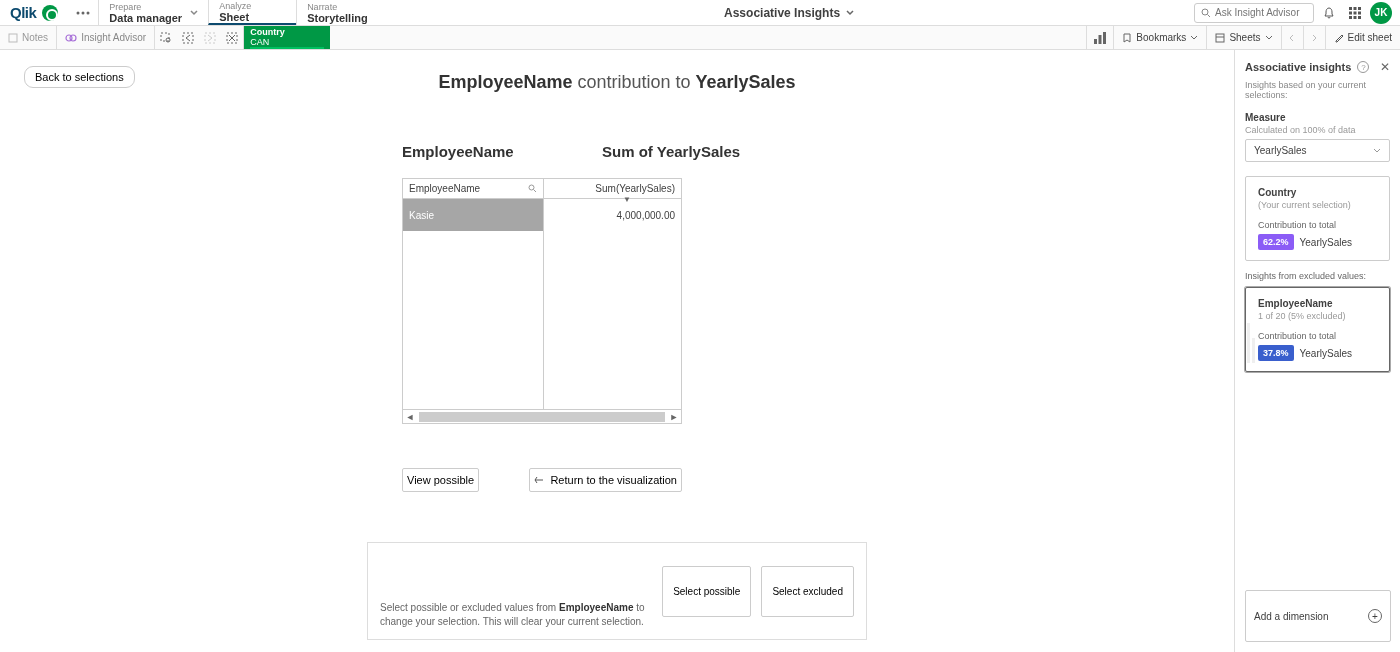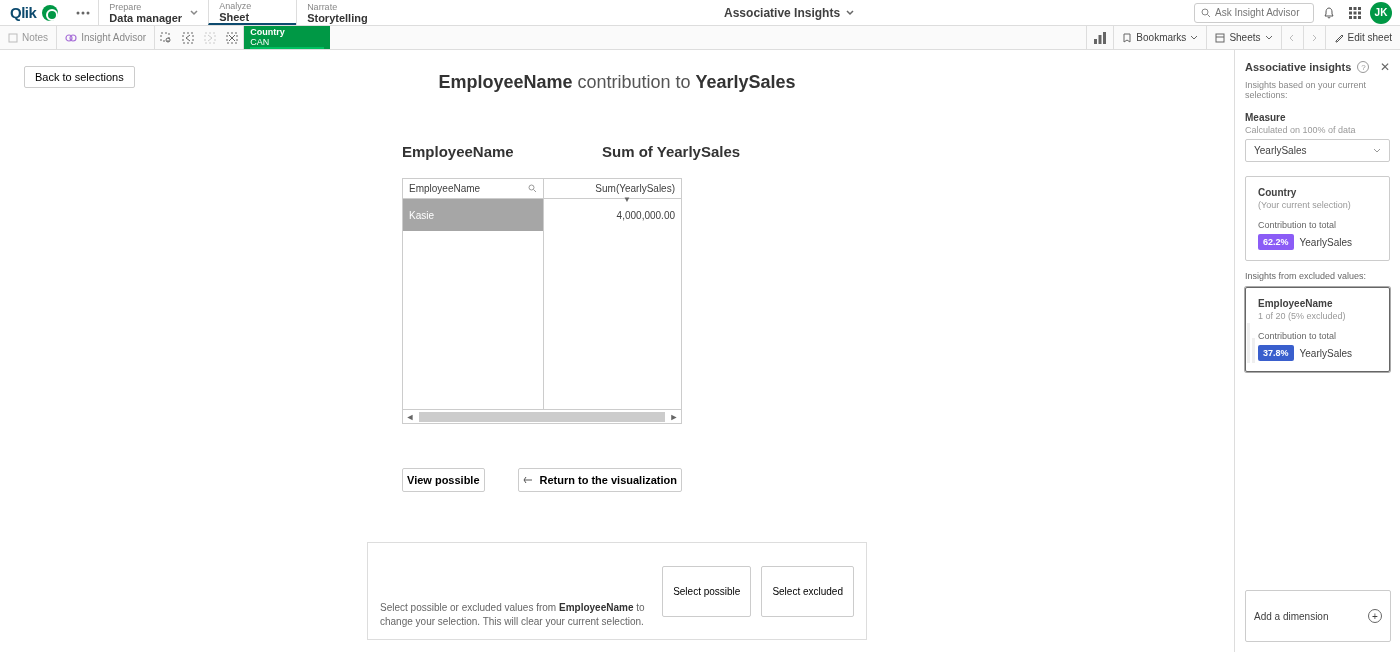--- a/index.html
+++ b/index.html
@@ -32,21 +32,21 @@
 .sel-icon { width: 22px; height: 22px; display: flex; align-items: center; justify-content: center; cursor: pointer; }
 .sel-chip { background: #009845; color: #fff; padding: 2px 6px; height: 100%; display: flex; flex-direction: column; justify-content: center; min-width: 86px; position: relative; cursor: pointer; }
 .sel-chip-label { font-size: 9px; font-weight: 600; }
 .sel-chip-val { font-size: 9px; border-bottom: 2px solid #00c060; display: inline-block; padding-bottom: 0; }
 .tb-right { margin-left: auto; display: flex; align-items: stretch; }
 .tb-rbtn { display: flex; align-items: center; gap: 4px; padding: 0 8px; font-size: 10px; border-left: 1px solid #ddd; cursor: pointer; }
 .tb-nav { width: 22px; display: flex; align-items: center; justify-content: center; border-left: 1px solid #ddd; cursor: pointer; color: #bbb; }
 
 .main-wrap { display: flex; height: calc(652px - 26px - 24px); }
 .main-content { flex: 1; position: relative; padding: 16px 24px; overflow: hidden; }
-.back-btn { border: 1px solid #ccc; background: #fff; padding: 4px 10px; font-size: 11px; cursor: pointer; border-radius: 2px; }
+.back-btn { border: 1px solid #ccc; background: #fff; padding: 4px 10px; font-size: 11px; cursor: pointer; border-radius: 9px; }
 .page-title { text-align: center; font-size: 18px; font-weight: 400; margin-top: -16px; color: #555; }
 .page-title .bold { font-weight: 700; color: #333; }
 
 .table-area { width: 520px; margin: 50px auto 0; }
 .col-headers { display: flex; margin-bottom: 18px; }
 .col-headers .ch { font-size: 15px; font-weight: 700; color: #333; }
 .col-headers .ch:first-child { width: 200px; }
 .col-headers .ch:last-child { flex: 1; }
 .tbl-wrap { display: flex; }
 .tbl { border: 1px solid #ccc; }
@@ -58,21 +58,21 @@
 .th.right .sort-arrow { position: absolute; bottom: -6px; right: 50px; font-size: 8px; color: #666; }
 .td { padding: 4px 6px; font-size: 10px; height: 32px; display: flex; align-items: center; }
 .td.sel { background: #a6a6a6; color: #fff; }
 .td.right { justify-content: flex-end; }
 .tbl-body { height: 210px; background: #fff; }
 .tbl-scroll { height: 14px; display: flex; align-items: center; background: #fff; border-top: 1px solid #eee; }
 .tbl-scroll .arrow { width: 14px; text-align: center; font-size: 9px; color: #666; cursor: pointer; }
 .tbl-scroll .track { flex: 1; height: 10px; background: #ccc; margin: 0 2px; }
 
 .action-row { display: flex; width: 280px; margin-top: 44px; justify-content: space-between; align-items: center;}
-.btn-outline { border: 1px solid #ccc; background: #fff; padding: 5px 4px; font-size: 11px; cursor: pointer; border-radius: 2px; display: flex; align-items: center; gap: 6px; font-weight: bold; }
+.btn-outline { border: 1px solid #ccc; background: #fff; padding: 5px 4px; font-size: 11px; cursor: pointer; border-radius: 2px; display: flex; align-items: center; gap: 6px; }
 .center-block { margin-left: 90px; }
 
 .bottom-bar { position: absolute; bottom: 12px; left: 50%; transform: translateX(-50%); width: 500px; border: 1px solid #ddd; padding: 10px 12px; display: flex; align-items: center; gap: 10px; font-size: 10px; color: #666; }
 .bottom-bar .txt { flex: 1; line-height: 1.4; margin-top: 48px; }
 .bottom-bar .txt .b { font-weight: 700; color: #333; }
 .bottom-bar button { border: 1px solid #ccc; background: #fff; padding: 19px 10px; font-size: 10px; cursor: pointer; border-radius: 2px; }
 
 .side-panel { width: 166px; border-left: 1px solid #ddd; padding: 10px; overflow-y: auto; font-size: 10px; }
 .sp-head { display: flex; align-items: center; gap: 6px; margin-bottom: 6px; }
 .sp-head .title { font-weight: 700; font-size: 11px; }

